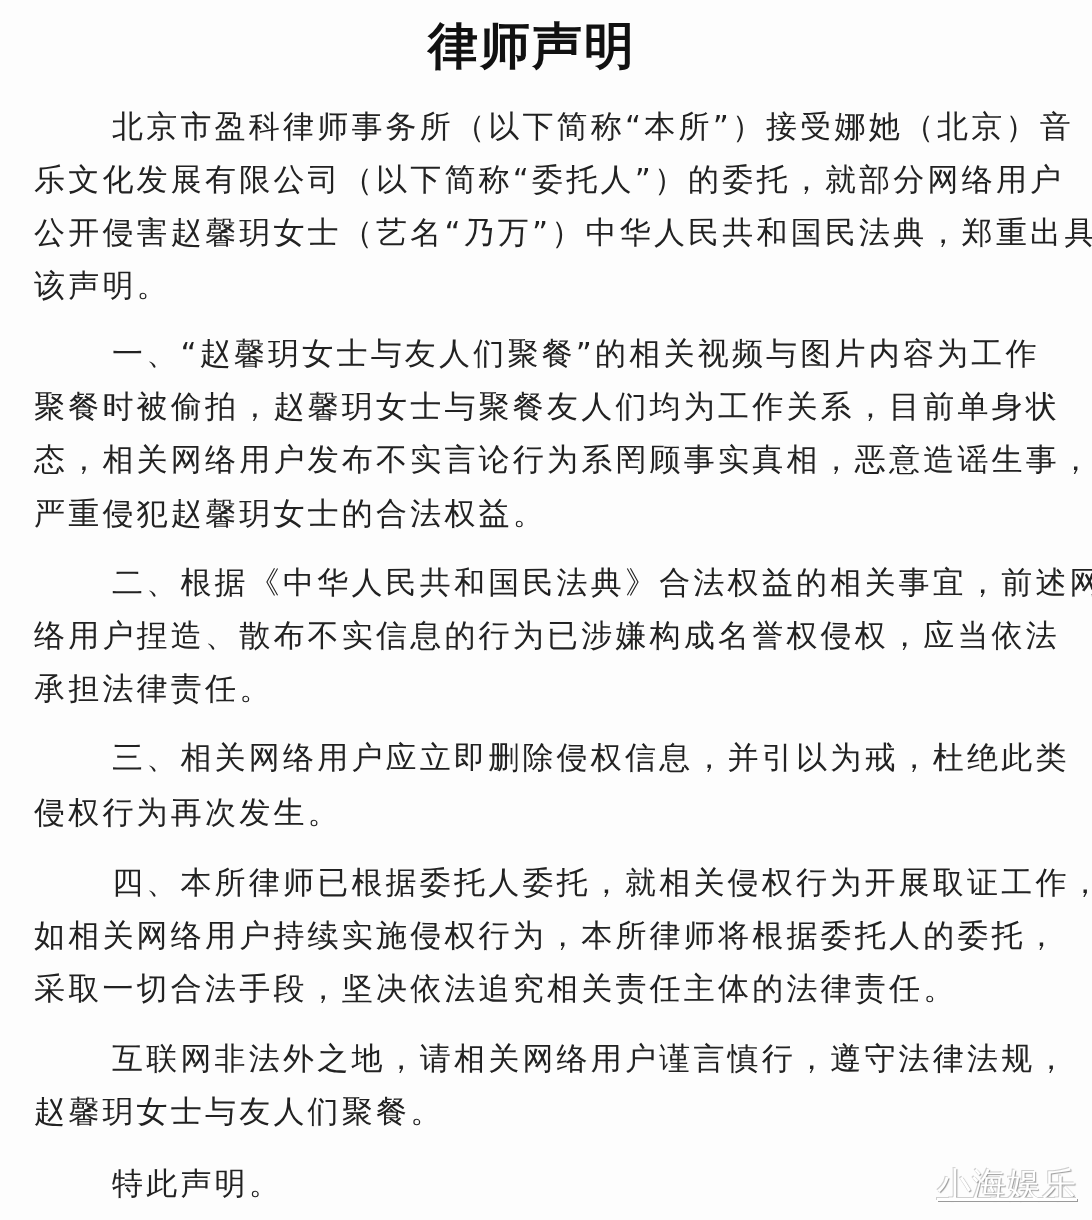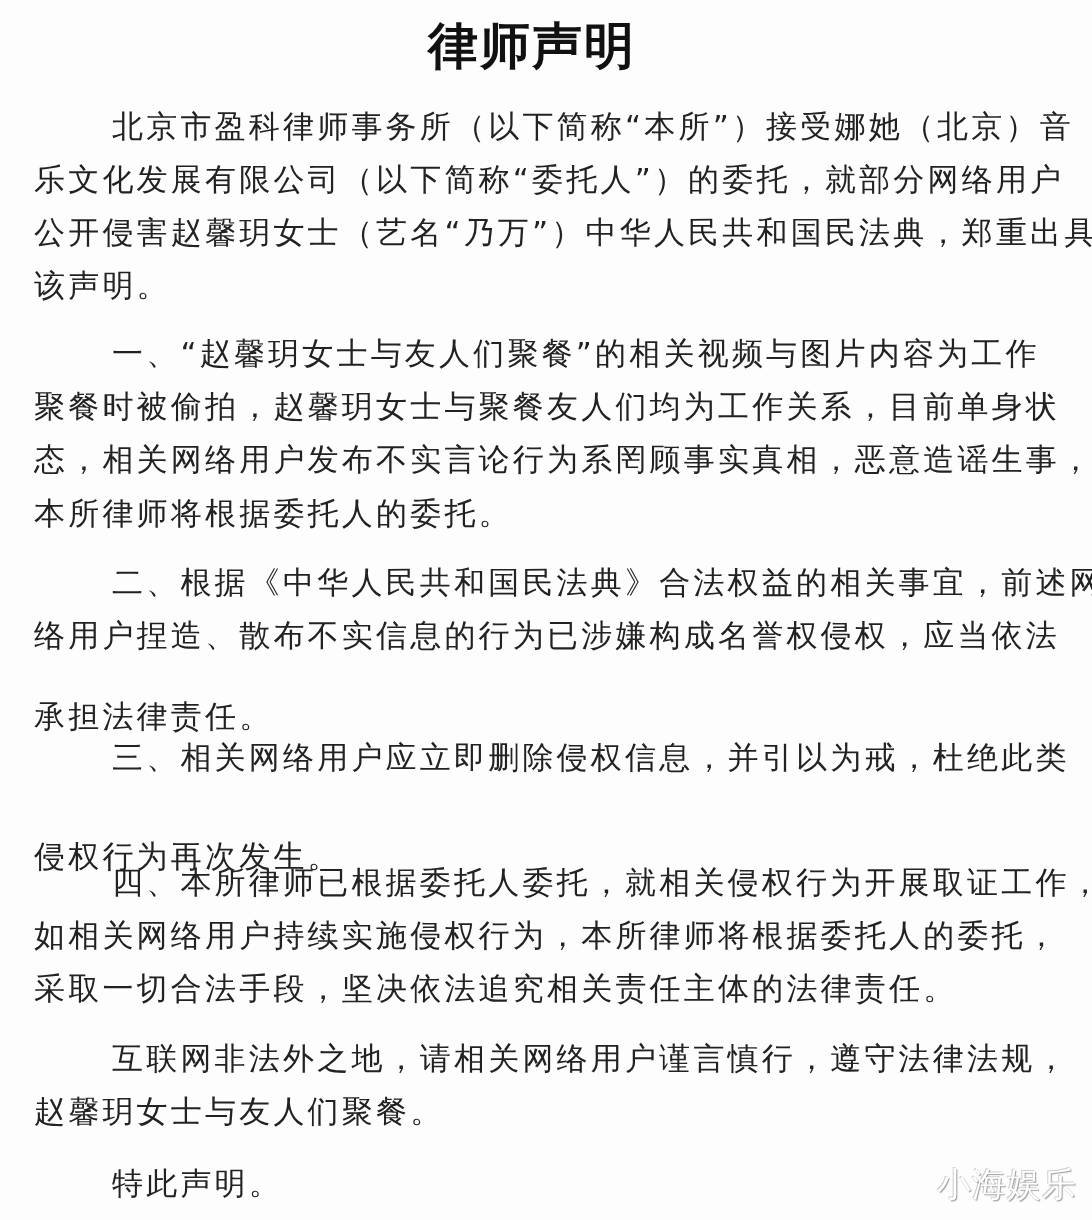--- a/index.html
+++ b/index.html
@@ -39,51 +39,52 @@
     .line.indent { left: 112px; }
     .watermark {
       position: absolute;
       left: 937px;
       top: 1164px;
       font-size: 34px;
       color: #ffffff;
       text-shadow: 1px 1px 1px #9a9a9a, -1px -1px 0 #cfcfcf;
       letter-spacing: 1px;
       line-height: 40px;
+      text-decoration: underline;
     }
   </style>
 </head>
 <body>
 
 <div>
   <div class="title">律师声明</div>
 
   <div>
     <div class="line indent" style="top:106px">北京市盈科律师事务所（以下简称“本所”）接受娜她（北京）音</div>
     <div class="line" style="top:159px">乐文化发展有限公司（以下简称“委托人”）的委托，就部分网络用户</div>
     <div class="line" style="top:212px">公开侵害赵馨玥女士（艺名“乃万”）中华人民共和国民法典，郑重出具</div>
     <div class="line" style="top:265px">该声明。</div>
   </div>
 
   <div>
     <div class="line indent" style="top:333px">一、“赵馨玥女士与友人们聚餐”的相关视频与图片内容为工作</div>
     <div class="line" style="top:386px">聚餐时被偷拍，赵馨玥女士与聚餐友人们均为工作关系，目前单身状</div>
     <div class="line" style="top:439px">态，相关网络用户发布不实言论行为系罔顾事实真相，恶意造谣生事，</div>
-    <div class="line" style="top:493px">本所律师将根据委托人的委托。</div>
+    <div class="line" style="top:493px">严重侵犯赵馨玥女士的合法权益。</div>
   </div>
 
   <div>
     <div class="line indent" style="top:562px">二、根据《中华人民共和国民法典》合法权益的相关事宜，前述网</div>
     <div class="line" style="top:615px">络用户捏造、散布不实信息的行为已涉嫌构成名誉权侵权，应当依法</div>
-    <div class="line" style="top:696px">承担法律责任。</div>
+    <div class="line" style="top:668px">承担法律责任。</div>
   </div>
 
   <div>
     <div class="line indent" style="top:737px">三、相关网络用户应立即删除侵权信息，并引以为戒，杜绝此类</div>
-    <div class="line" style="top:836px">侵权行为再次发生。</div>
+    <div class="line" style="top:792px">侵权行为再次发生。</div>
   </div>
 
   <div>
     <div class="line indent" style="top:862px">四、本所律师已根据委托人委托，就相关侵权行为开展取证工作，</div>
     <div class="line" style="top:915px">如相关网络用户持续实施侵权行为，本所律师将根据委托人的委托，</div>
     <div class="line" style="top:968px">采取一切合法手段，坚决依法追究相关责任主体的法律责任。</div>
   </div>
 
   <div>
     <div class="line indent" style="top:1038px">互联网非法外之地，请相关网络用户谨言慎行，遵守法律法规，</div>

